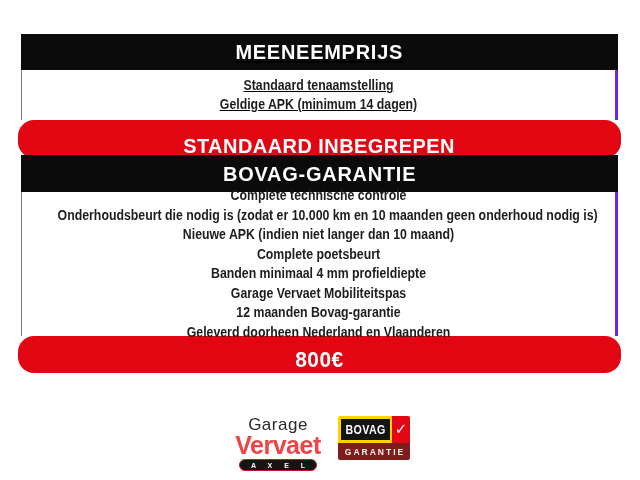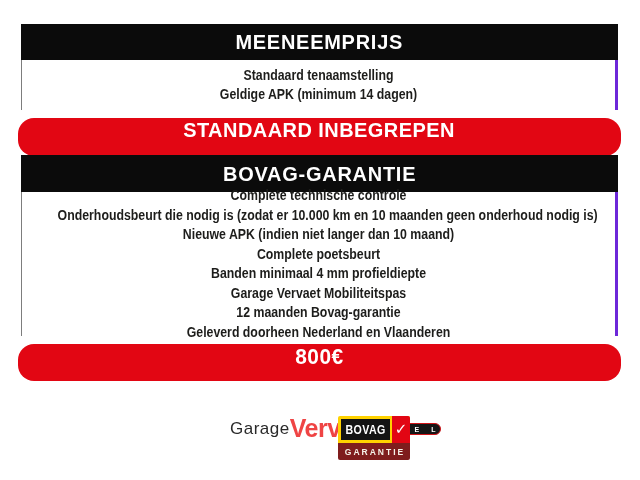--- a/index.html
+++ b/index.html
@@ -5,21 +5,21 @@
   * { margin:0; padding:0; box-sizing:border-box; }
   html,body { background:#ffffff; }
   .page {
     position:relative;
     width:640px; height:480px;
     background:#ffffff;
     overflow:hidden;
     font-family:"Liberation Sans", sans-serif;
   }
   .block { position:absolute; left:21px; width:597px; }
-  .block-1 { top:24px; }
+  .block-1 { top:34px;text-decoration:underline; }
   .block-2 { top:155px; }
 
   .header-bar {
     background:#0b0b0b;
     color:#ffffff;
     display:flex; align-items:center; justify-content:center;
   }
   .header-text {
     font-weight:bold;
     font-size:21px;
@@ -46,41 +46,41 @@
     color:#1d1d1b;
     white-space:nowrap;
     transform:scaleX(0.88);
     transform-origin:center;
   }
   .block-1 .body-line { line-height:19px; }
 
   .red-bar {
     background:#e20613;
     color:#ffffff;
-    margin:8px -3px;
-    display:flex; align-items:flex-start; justify-content:center;border-radius:16px;
+    margin:0 -3px;
+    display:flex; align-items:flex-end; justify-content:center;border-radius:16px;
   }
   .block-1 .red-bar { height:38px; }
   .block-2 .red-bar { height:37px; }
   .red-bar .footer-text {
     font-weight:bold;
     font-size:21px;
     letter-spacing:0.5px;
     transform:scaleX(0.95);
     white-space:nowrap;
   }
   .block-2 .red-bar .footer-text { font-size:22px; }
 
   
   .logos {
     position:absolute; left:0; top:416px; width:640px;
     display:flex; justify-content:center; align-items:flex-start; gap:12px;
   }
 
-  .vervaet-logo { display:flex; flex-direction:row; align-items:center; width:96px; }
+  .vervaet-logo { display:flex; flex-direction:column; align-items:center; width:96px; }
   .vervaet-garage {
     font-size:17px; color:#2a2a2a; line-height:17px; letter-spacing:0.5px;
   }
   .vervaet-name {
     font-size:25px; font-weight:bold; color:#ef4444;
     line-height:24px; letter-spacing:-0.5px;
   }
   .axel-band {
     margin-top:2px;
     width:78px; height:12px;

